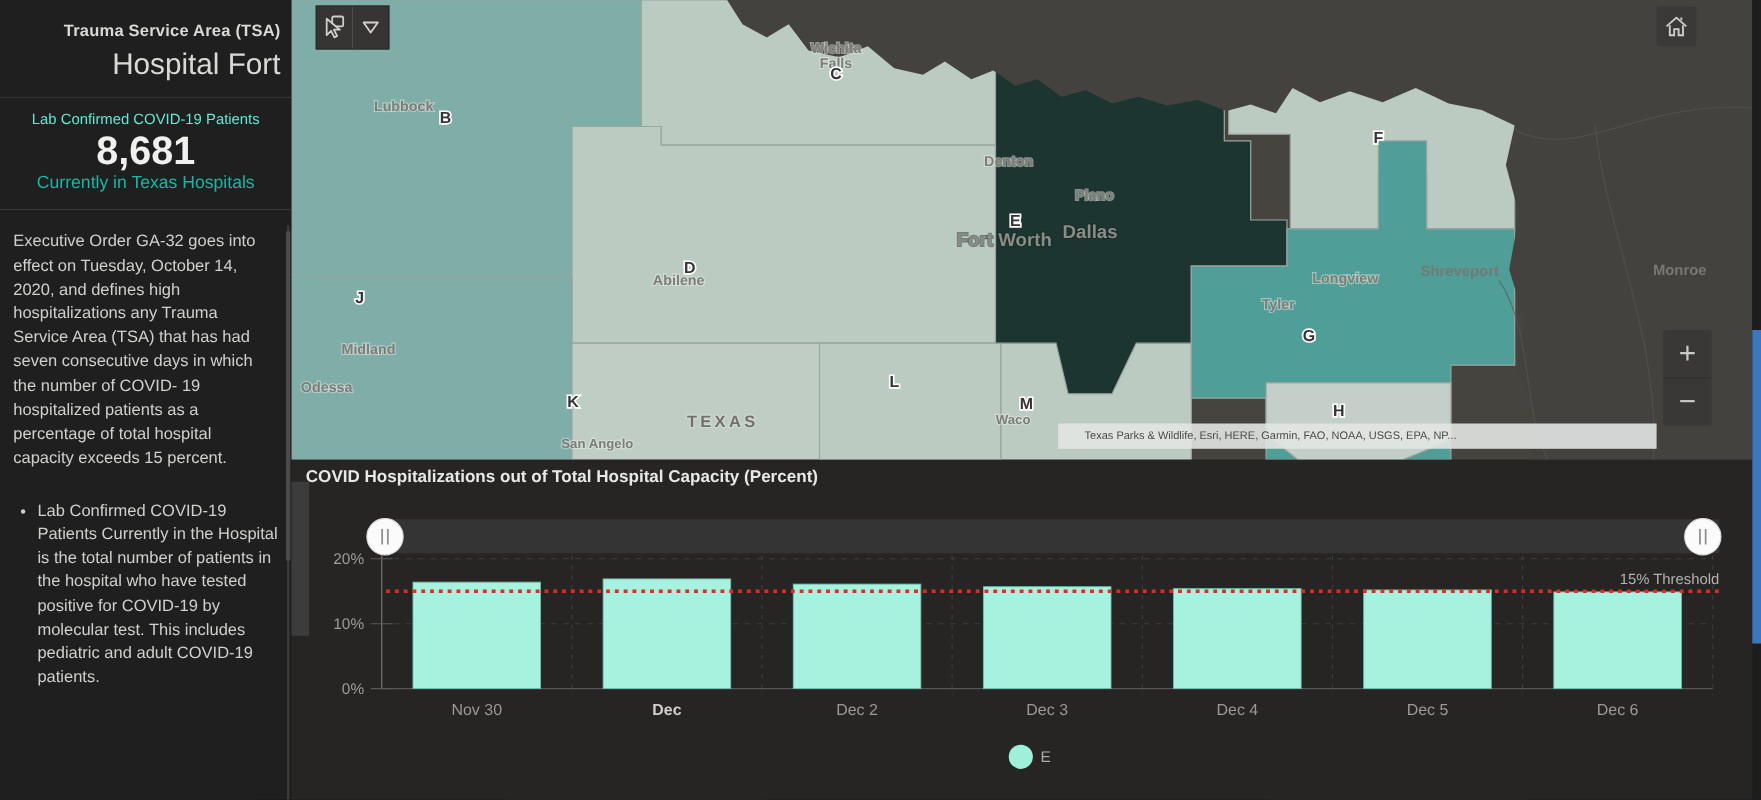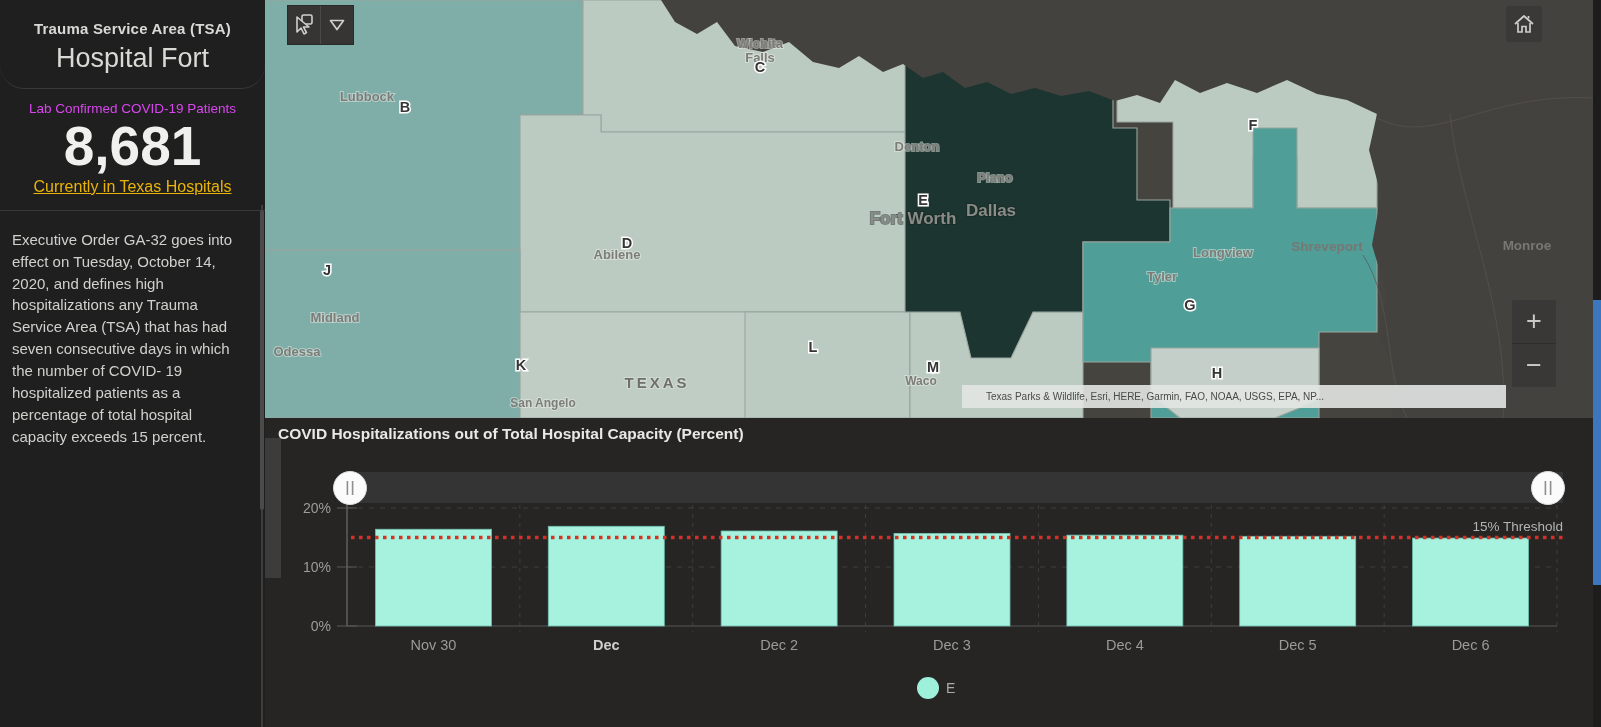--- a/index.html
+++ b/index.html
@@ -1,27 +1,27 @@
 <!DOCTYPE html>
 <html><head>
 <meta charset="utf-8">
 <style>
   html,body{margin:0;padding:0;background:#1b1a1a;}
   body{width:1601px;height:727px;position:relative;overflow:hidden;
        font-family:"Liberation Sans","DejaVu Sans",sans-serif;}
 
   
   .sidebar{position:absolute;left:0;top:0;width:265px;height:727px;background:#201f1f;color:#cbcbc8;}
-  .sb-header{padding:20px 10px 14px 10px;text-align:center;border-bottom:1px solid #383838;border-radius:24px;}
+  .sb-header{padding:20px 10px 14px 10px;text-align:right;border-bottom:1px solid #383838;}
   .sb-title1{font-size:15px;font-weight:bold;color:#d9d9d6;letter-spacing:.2px;}
   .sb-title2{font-size:27px;font-weight:400;color:#d9d9d6;margin-top:6px;}
   .sb-stat{padding:12px 6px 14px 6px;text-align:center;border-bottom:1px solid #383838;}
-  .sb-stat-top{font-size:13.5px;color:#d946ef;}
-  .sb-stat-value{font-size:55px;font-weight:bold;color:#f0f0ee;margin-top:2px;line-height:1.05;}
-  .sb-stat-bottom{font-size:16px;color:#eab308;margin-top:2px;text-decoration:underline;}
+  .sb-stat-top{font-size:13.5px;color:#5eead4;}
+  .sb-stat-value{font-size:36px;font-weight:bold;color:#f0f0ee;margin-top:2px;line-height:1.05;}
+  .sb-stat-bottom{font-size:16px;color:#14b8a6;margin-top:2px;}
   .sb-text{padding:18px 14px 0 12px;font-size:15px;line-height:1.46;color:#d0d0cd;}
   .sb-bullets{margin:26px 0 0 0;padding:0 12px 0 34px;font-size:15px;line-height:1.44;color:#d0d0cd;}
   .sb-bullets li{margin:0;}
   .sb-scroll-track{position:absolute;right:2px;top:205px;width:2px;height:522px;background:#3d3d3d;}
   .sb-scroll-thumb{position:absolute;right:1px;top:210px;width:4px;height:300px;background:#4b4b4b;border-radius:2px;}
 
   
   .map{position:absolute;left:265px;top:0;width:1328px;height:418px;background:#46443f;overflow:hidden;}
   .map svg.basemap{position:absolute;left:0;top:0;}
   .tool-group{position:absolute;left:22px;top:5px;height:38px;display:flex;background:#363534;border:1px solid #2a2a29;}
@@ -61,20 +61,23 @@
   <div class="sb-header">
     <div class="sb-title1">Trauma Service Area (TSA)</div>
     <div class="sb-title2">Hospital Fort</div>
   </div>
   <div class="sb-stat">
     <div class="sb-stat-top">Lab Confirmed COVID-19 Patients</div>
     <div class="sb-stat-value">8,681</div>
     <div class="sb-stat-bottom">Currently in Texas Hospitals</div>
   </div>
   <div class="sb-text">Executive Order GA-32 goes into effect on Tuesday, October 14, 2020, and defines high hospitalizations any Trauma Service Area (TSA) that has had seven consecutive days in which the number of COVID- 19 hospitalized patients as a percentage of total hospital capacity exceeds 15 percent.</div>
+  <ul class="sb-bullets">
+    <li>Lab Confirmed COVID-19 Patients Currently in the Hospital is the total number of patients in the hospital who have tested positive for COVID-19 by molecular test.  This includes pediatric and adult COVID-19 patients.</li>
+  </ul>
   <div class="sb-scroll-track"></div>
   <div class="sb-scroll-thumb"></div>
 </div>
 
 <div class="map">
   <svg class="basemap" id="map-svg" width="1328" height="418" viewBox="0 0 1328 418">
       <polygon points="0,0 318,0 318,115 255,115 255,250 0,250" fill="#7FADA7" stroke="#9aa59f" stroke-width="1.1"></polygon>
       <polygon points="318,0 645,0 645,132 336,132 336,115 318,115" fill="#BCCBC2" stroke="#9aa59f" stroke-width="1.1"></polygon>
       <polygon points="255,115 336,115 336,132 645,132 645,312 255,312" fill="#BCCBC2" stroke="#9aa59f" stroke-width="1.1"></polygon>
       <polygon points="0,250 255,250 255,418 0,418" fill="#7FADA7" stroke="#9aa59f" stroke-width="1.1"></polygon>

